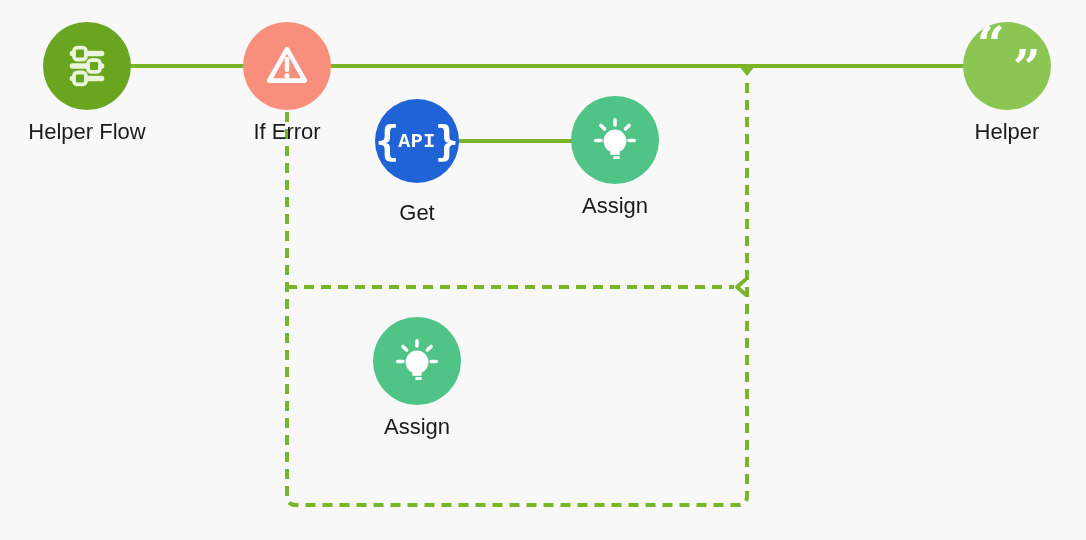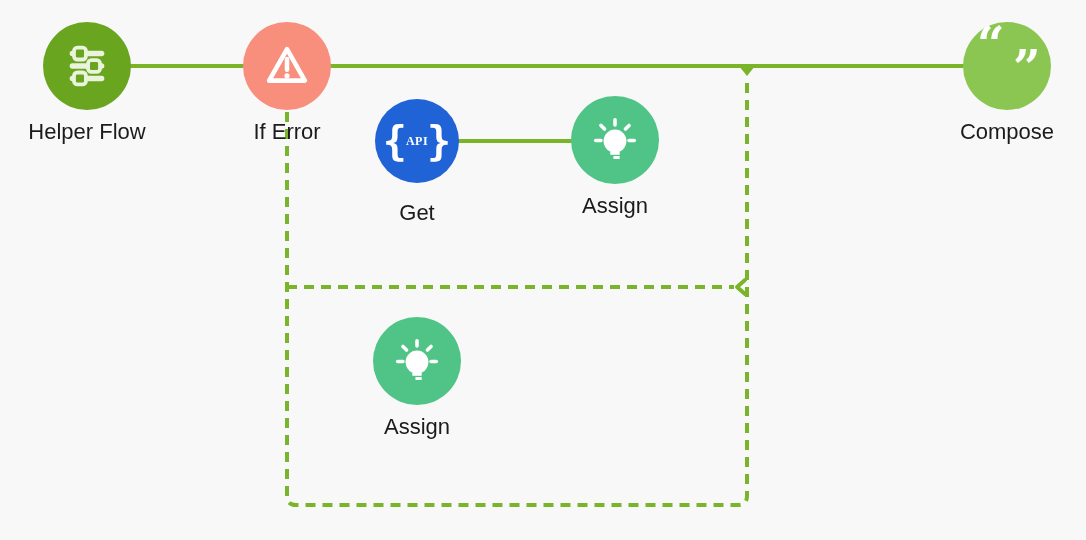--- a/index.html
+++ b/index.html
@@ -20,21 +20,21 @@
   .node-get .node-label{margin-top:19px;}
   .node-assign-1{left:540px;top:96px;}
   .node-assign-1 .circle{background:#50c486;}
   .node-compose{left:932px;top:22px;}
   .node-compose .circle{background:#8cc652;}
   .node-assign-2{left:342px;top:317px;}
   .node-assign-2 .circle{background:#50c486;}
 
   .api-icon{display:flex;align-items:center;justify-content:center;color:#fff;}
   .brace{font-family:"DejaVu Sans Mono",monospace;font-weight:700;font-size:40px;line-height:0.9;margin:0 -2px;}
-  .api-word{font-family:Liberation Serif, serif;font-weight:700;font-size:12px;letter-spacing:0.5px;padding:0 1px;}
+  .api-word{font-family:Liberation Mono, monospace;font-weight:700;font-size:20px;letter-spacing:0.5px;padding:0 1px;}
 
   .quote-open,.quote-close{position:absolute;font-family:"DejaVu Serif",serif;font-weight:700;font-size:48px;color:#fff;line-height:1;}
   .quote-open{left:14px;top:-2px;}
   .quote-close{left:50px;top:22px;}
 </style>
 </head>
 <body>
 
 <div class="canvas">
 
@@ -99,21 +99,21 @@
       </svg>
     </div>
     <div class="node-label">Assign</div>
   </div>
 
   <div class="node node-compose">
     <div class="circle">
       <span class="quote-open">“</span>
       <span class="quote-close">”</span>
     </div>
-    <div class="node-label">Compose</div>
+    <div class="node-label">Helper</div>
   </div>
 
   <div class="node node-assign-2">
     <div class="circle">
       <svg width="50" height="50" viewBox="0 0 48 48">
         <g stroke="#ffffff" stroke-width="3.4" stroke-linecap="round">
           <line x1="24" y1="4.5" x2="24" y2="9.5"></line>
           <line x1="10.5" y1="10" x2="14" y2="13.5"></line>
           <line x1="37.5" y1="10" x2="34" y2="13.5"></line>
           <line x1="5.5" y1="24.5" x2="10.5" y2="24.5"></line>

